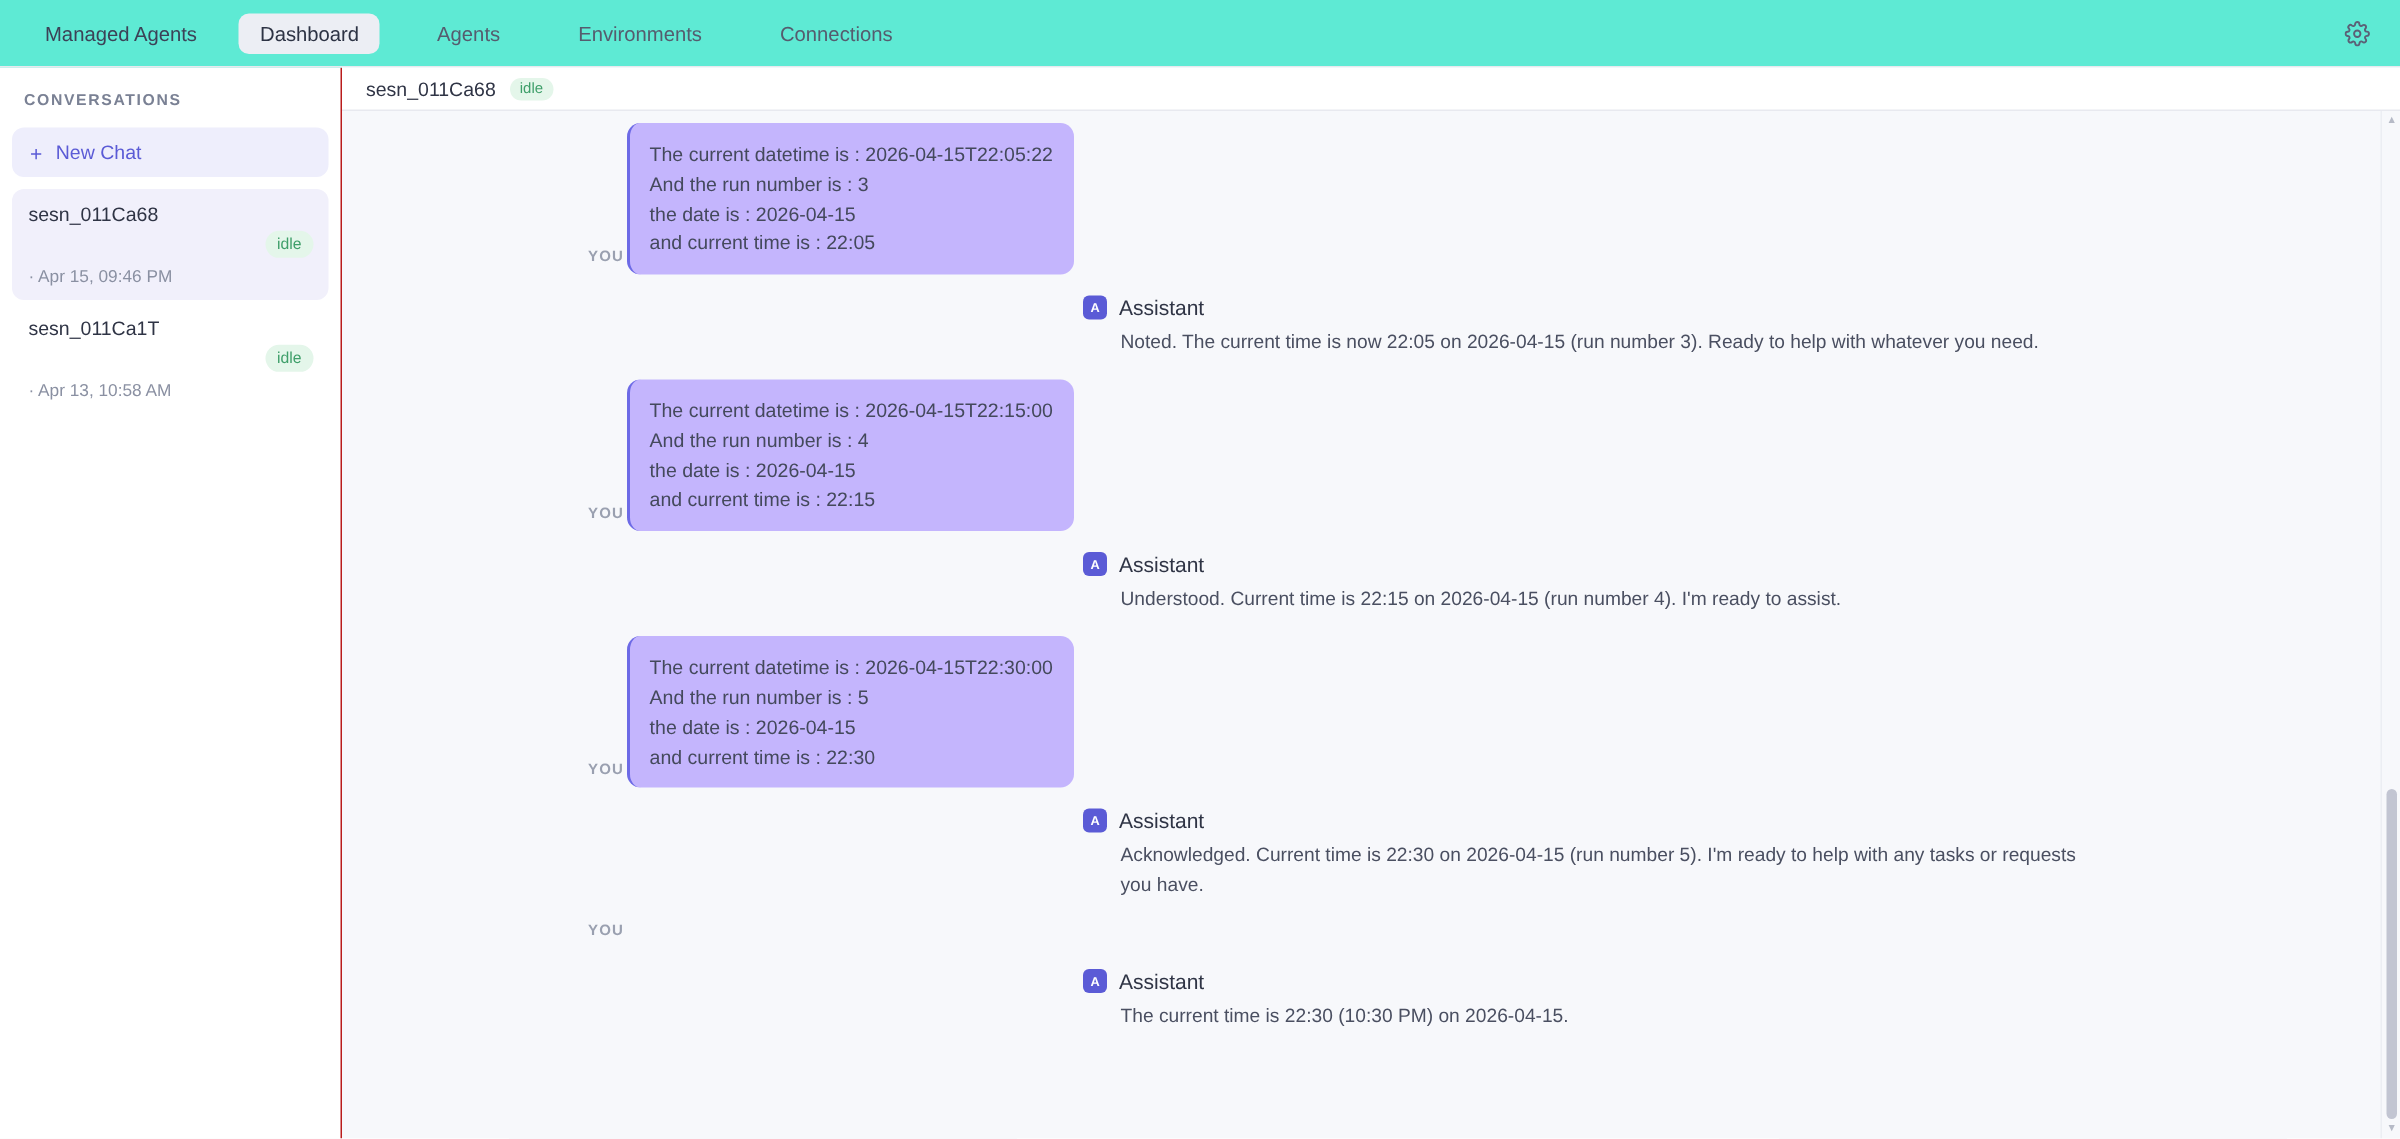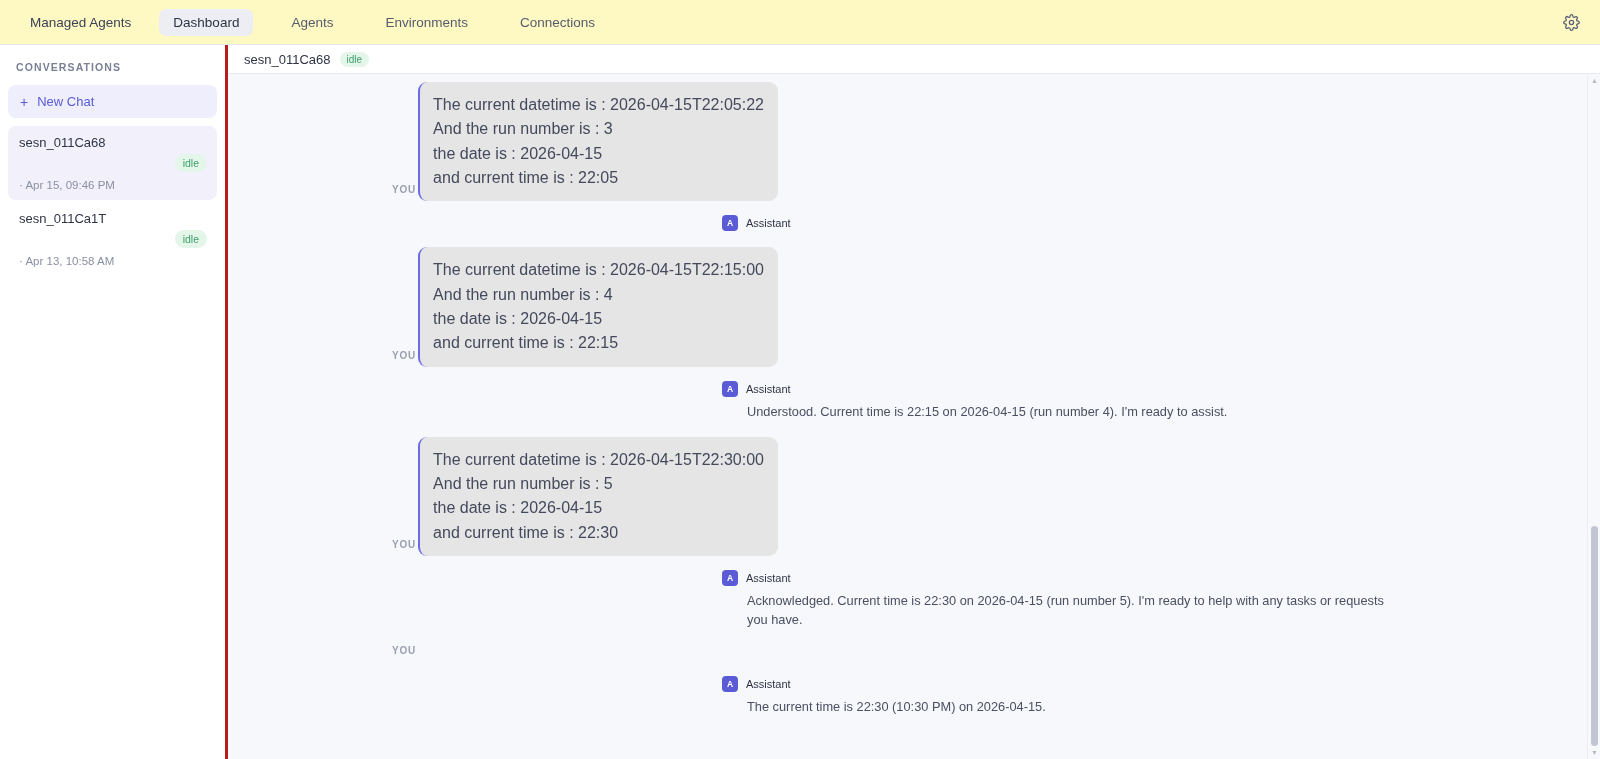--- a/index.html
+++ b/index.html
@@ -6,21 +6,21 @@
   html, body {
     width: 1600px; height: 759px;
     font-family: "Liberation Sans", sans-serif;
     background: #ffffff;
     overflow: hidden;
   }
 
   
   .topbar {
     height: 45px;
-    background: #fef9c3;
+    background: #5eead4;
     border-bottom: 1px solid #e8e9ef;
     display: flex;
     align-items: center;
     padding: 0 18px;
     position: relative;
   }
   .brand {
     font-size: 13.5px;
     color: #3c4257;
     margin-right: 28px;
@@ -52,21 +52,21 @@
   }
 
   
   .shell { display: flex; height: 714px; }
 
   
   .sidebar {
     width: 228px;
     min-width: 228px;
     background: #ffffff;
-    border-right: 3px solid #b91c1c;
+    border-right: 1px solid #b91c1c;
     padding: 14px 8px 0 8px;
     overflow: hidden;
   }
   .side-title {
     font-size: 10.5px;
     letter-spacing: 1.1px;
     color: #7a8194;
     font-weight: 600;
     padding: 2px 8px 12px 8px;
   }
@@ -162,44 +162,44 @@
   .turn-user { display: flex; flex-direction: row; align-items: flex-end; margin-bottom: 14px; }
   .role-tag-you {
     font-size: 10px;
     letter-spacing: 0.8px;
     color: #9aa0b0;
     font-weight: 600;
     margin-bottom: 6px;
     margin-right: 2px;
   }
   .bubble-user {
-    background: #e5e5e5;
+    background: #c4b5fd;
     border-left: 2.5px solid #6d6ae6;
     border-radius: 9px;
     padding: 11px 14px 11px 13px;
     max-width: 420px;
-    font-size: 16px;
+    font-size: 13px;
     line-height: 1.52;
     color: #44495c;
     white-space: pre-line;
   }
 
   
   .turn-asst { margin-bottom: 16px; padding-left: 330px; }
   .asst-head { display: flex; align-items: center; gap: 8px; margin-bottom: 5px; }
   .avatar-a {
     width: 16px; height: 16px;
     background: #5b5bd6;
     border-radius: 4px;
     color: #fff;
     font-size: 8.5px;
     font-weight: 700;
     display: flex; align-items: center; justify-content: center;
   }
-  .asst-name { font-size: 11px; color: #2f3445; font-weight: 500; }
+  .asst-name { font-size: 14px; color: #2f3445; font-weight: 500; }
   .asst-text {
     font-size: 12.8px;
     color: #4a4f61;
     line-height: 1.5;
     padding-left: 25px;
   }
 
   
   .vscroll {
     position: absolute;
@@ -284,20 +284,21 @@
 And the run number is : 3
 the date is : 2026-04-15
 and current time is : 22:05</div>
         </div>
 
         <div class="turn-asst">
           <div class="asst-head">
             <span class="avatar-a">A</span>
             <span class="asst-name">Assistant</span>
           </div>
+          <div class="asst-text">Noted. The current time is now 22:05 on 2026-04-15 (run number 3). Ready to help with whatever you need.</div>
         </div>
 
         <div class="turn-user">
           <div class="role-tag-you">YOU</div>
           <div class="bubble-user">The current datetime is : 2026-04-15T22:15:00
 And the run number is : 4
 the date is : 2026-04-15
 and current time is : 22:15</div>
         </div>
 

